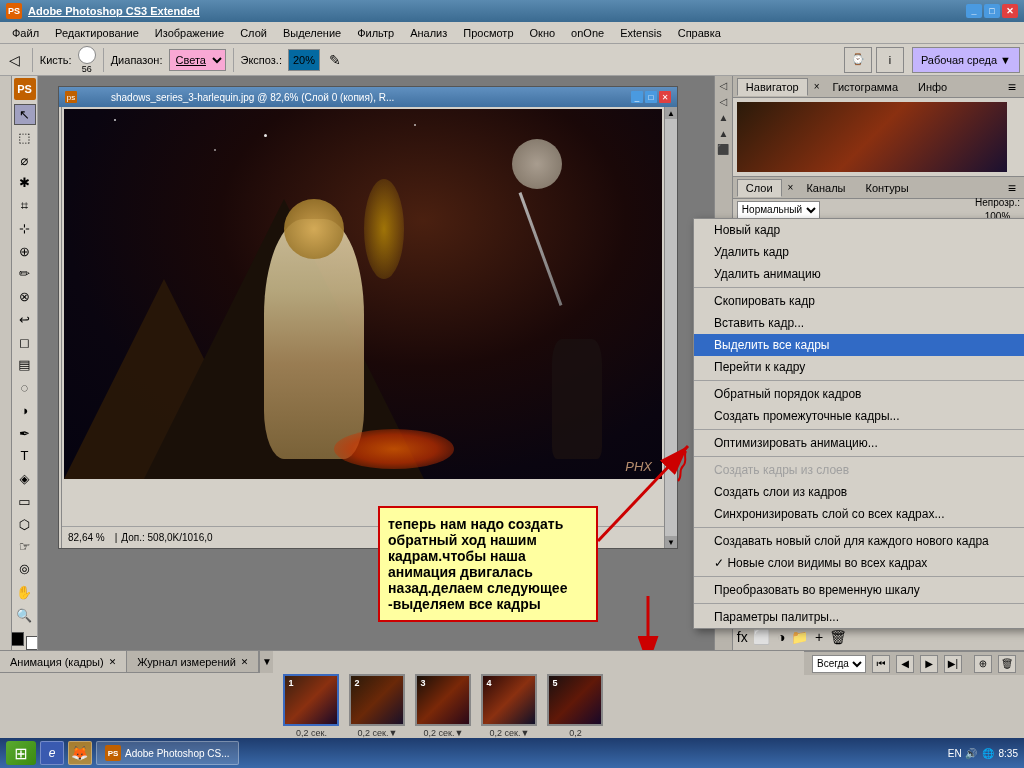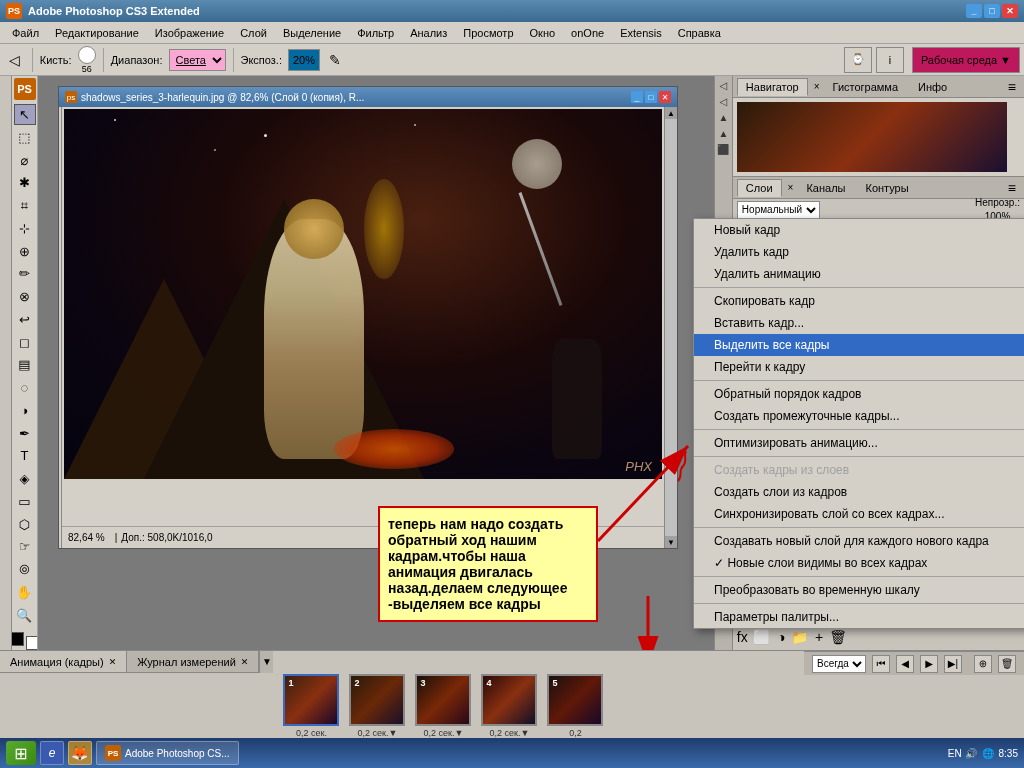--- a/index.html
+++ b/index.html
@@ -17,21 +17,21 @@
       font-weight: bold;
     }
     #title-bar .title-icon {
       width: 16px; height: 16px;
       background: #e06000;
       border-radius: 2px;
       margin-right: 6px;
       display: flex; align-items: center; justify-content: center;
       font-size: 9px; color: white; font-weight: bold;
     }
-    #title-bar .title-text { flex: 1; }
+    #title-bar .title-text { flex: 1; text-decoration: underline; }
     #title-bar .win-buttons { display: flex; gap: 2px; }
     #title-bar .win-btn {
       width: 16px; height: 14px;
       display: flex; align-items: center; justify-content: center;
       font-size: 9px; cursor: pointer; border-radius: 2px;
     }
     .win-btn.minimize { background: #4a9ae0; }
     .win-btn.maximize { background: #4a9ae0; }
     .win-btn.close { background: #e04040; }
 
@@ -135,21 +135,21 @@
       padding: 0 6px;
       color: white;
       font-size: 10px;
     }
     #doc-titlebar .doc-icon {
       width: 12px; height: 12px; margin-right: 4px;
       background: #c06000; border-radius: 1px;
       display: flex; align-items: center; justify-content: center;
       font-size: 8px; color: white;
     }
-    #doc-titlebar .doc-title { flex: 1; font-size: 10px; white-space: nowrap; overflow: hidden; text-overflow: ellipsis; }
+    #doc-titlebar .doc-title { flex: 1; font-size: 10px; white-space: nowrap; overflow: hidden; text-overflow: ellipsis; margin-left: 30px; }
     #doc-win-btns { display: flex; gap: 2px; }
     #doc-win-btns span {
       width: 12px; height: 12px;
       display: flex; align-items: center; justify-content: center;
       font-size: 8px; cursor: pointer; border-radius: 1px;
     }
     .doc-min { background: #4a9ae0; }
     .doc-max { background: #4a9ae0; }
     .doc-cls { background: #e04040; color: white; }
 
@@ -566,21 +566,21 @@
   <span class="toolbar-label">Экспоз.:</span>
   <div style="display:flex;align-items:center;border:1px solid #888;background:#0369a1;height:22px;padding:0 4px;">
     <span>20%</span>
   </div>
   <div class="toolbar-btn" style="font-size:14px;">✎</div>
   <div style="flex:1;"></div>
   <div style="display:flex;gap:4px;margin-right:4px;">
     <div style="width:28px;height:26px;background:#d4d0c8;border:1px solid #888;display:flex;align-items:center;justify-content:center;cursor:pointer;">⌚</div>
     <div style="width:28px;height:26px;background:#d4d0c8;border:1px solid #888;display:flex;align-items:center;justify-content:center;cursor:pointer;">ℹ</div>
   </div>
-  <div style="background:#be185d;border:1px solid #888;height:26px;padding:0 8px;display:flex;align-items:center;cursor:pointer;">
+  <div style="background:#c4b5fd;border:1px solid #888;height:26px;padding:0 8px;display:flex;align-items:center;cursor:pointer;">
     <span>Рабочая среда ▼</span>
   </div>
 </div>
 
 <div id="main-layout" style="display:flex; height:574px;">
 
   <div id="outer-left"></div>
 
   <div id="left-tools">
     <div style="width:22px;height:22px;background:#c06000;border-radius:2px;display:flex;align-items:center;justify-content:center;color:white;font-weight:bold;font-size:11px;margin-bottom:3px;">PS</div>

